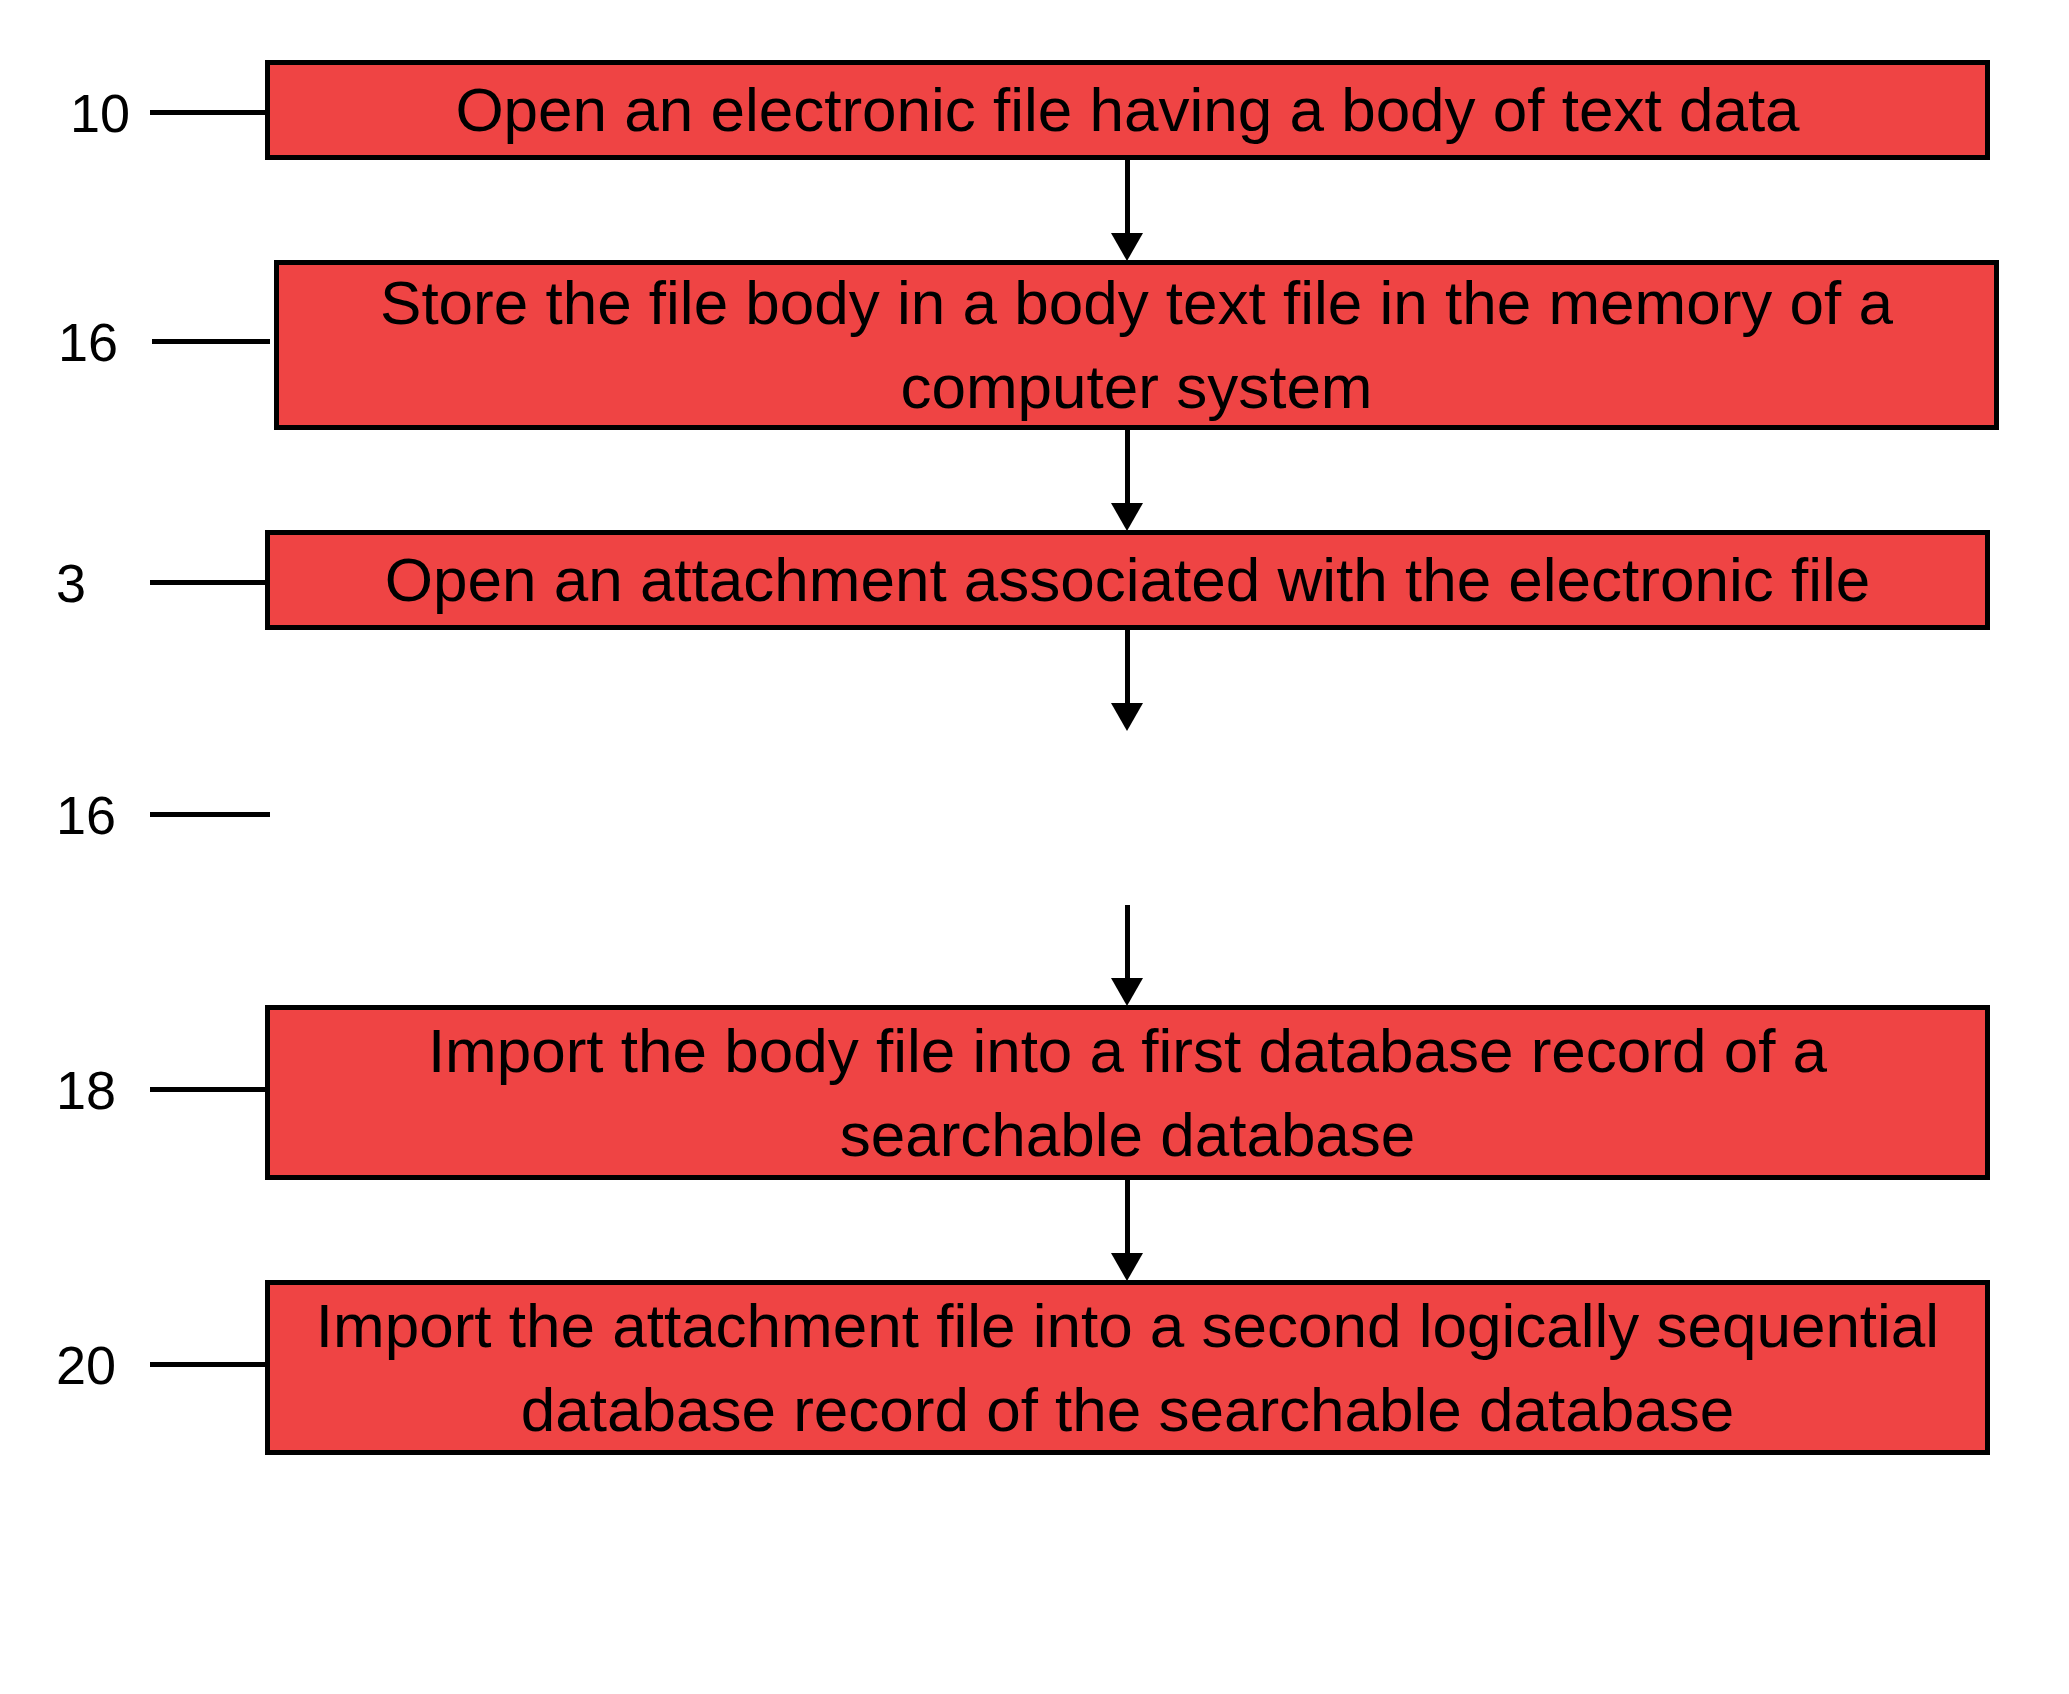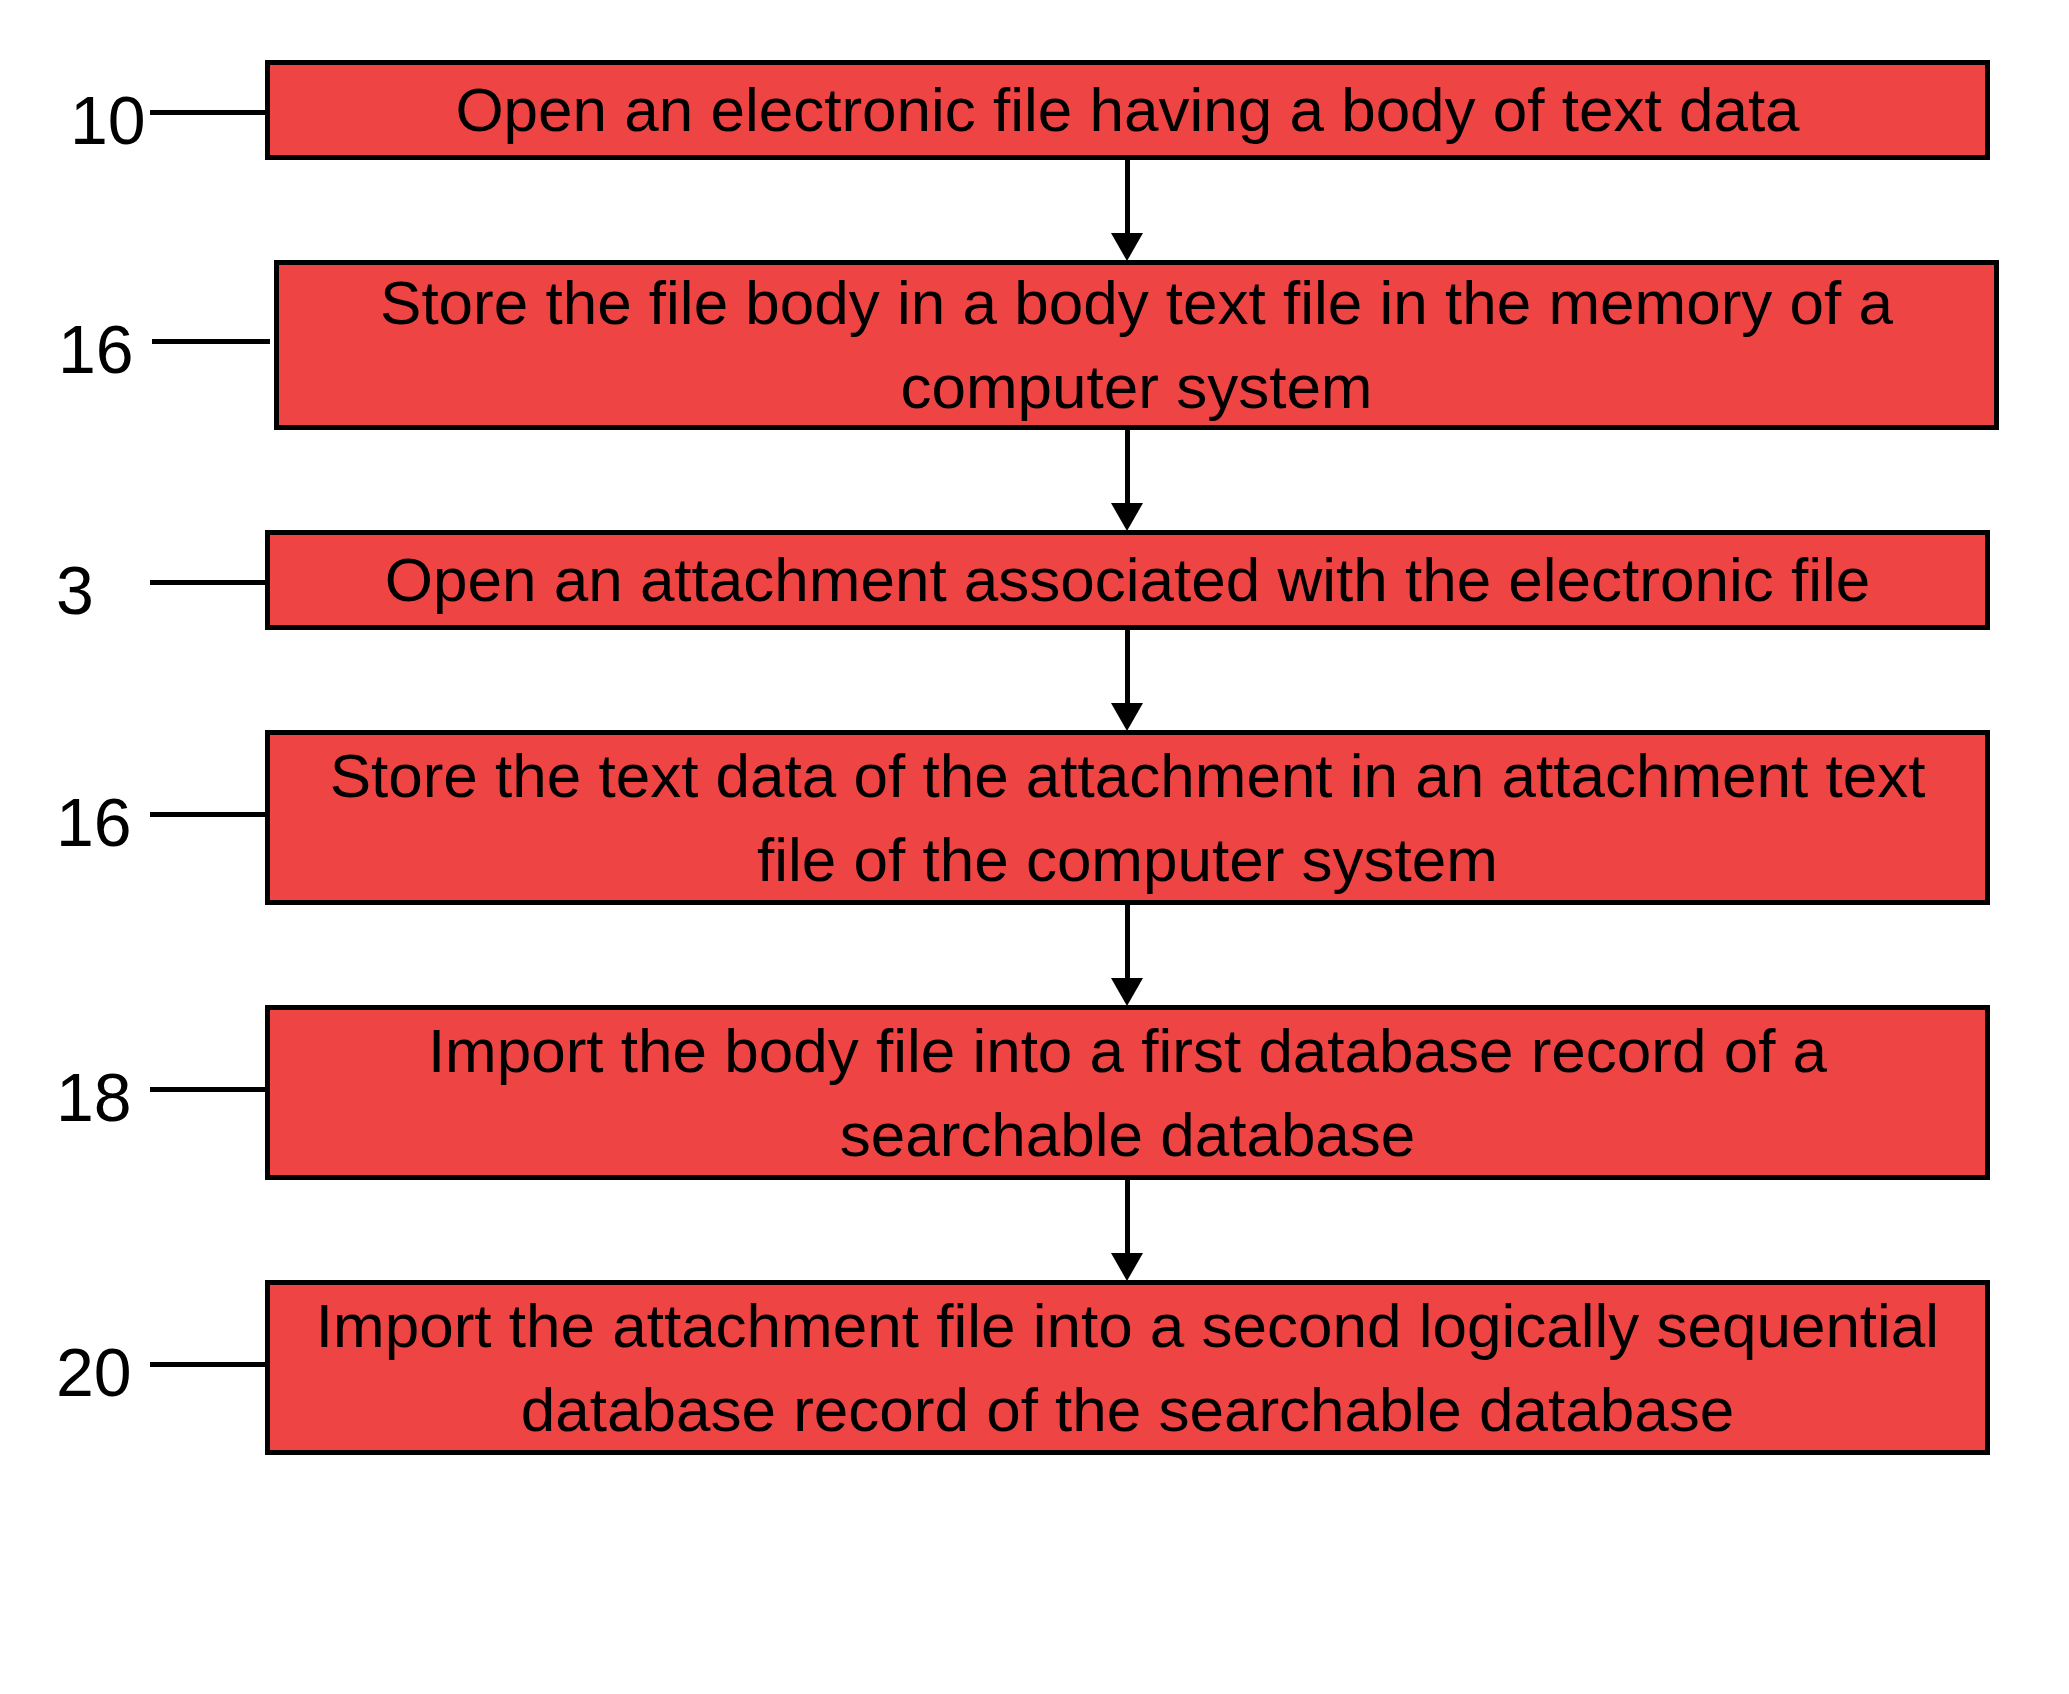--- a/index.html
+++ b/index.html
@@ -9,21 +9,21 @@
   }
   .canvas {
     position: relative;
     width: 2069px;
     height: 1694px;
     font-family: Arial, Helvetica, sans-serif;
     color: #000;
   }
   .step-label {
     position: absolute;
-    font-size: 68px;
+    font-size: 54px;
     line-height: 1;
     text-align: center;
   }
   .box {
     position: absolute;
     border: 5px solid #000;
     background: #ef4444;
     box-sizing: border-box;
     display: flex;
     align-items: center;
@@ -79,23 +79,20 @@
   <div class="label-line" style="left:150px; top:580px; width:120px;"></div>
   <div class="box" style="left:265px; top:530px; width:1725px; height:100px;">
     <span>Open an attachment associated with the electronic file</span>
   </div>
 
   <div class="connector-line" style="left:1125px; top:630px; height:75px;"></div>
   <div class="connector-head" style="left:1111px; top:703px;"></div>
 
   <div class="step-label" style="left:56px; top:788px;">16</div>
   <div class="label-line" style="left:150px; top:812px; width:120px;"></div>
-  <div class="box" style="left:265px; top:730px; width:1725px; height:175px;">
-    <span>Store the text data of the attachment in an attachment text file of the computer system</span>
-  </div>
 
   <div class="connector-line" style="left:1125px; top:905px; height:75px;"></div>
   <div class="connector-head" style="left:1111px; top:978px;"></div>
 
   <div class="step-label" style="left:56px; top:1063px;">18</div>
   <div class="label-line" style="left:150px; top:1087px; width:120px;"></div>
   <div class="box" style="left:265px; top:1005px; width:1725px; height:175px;">
     <span>Import the body file into a first database record of a searchable database</span>
   </div>
 

